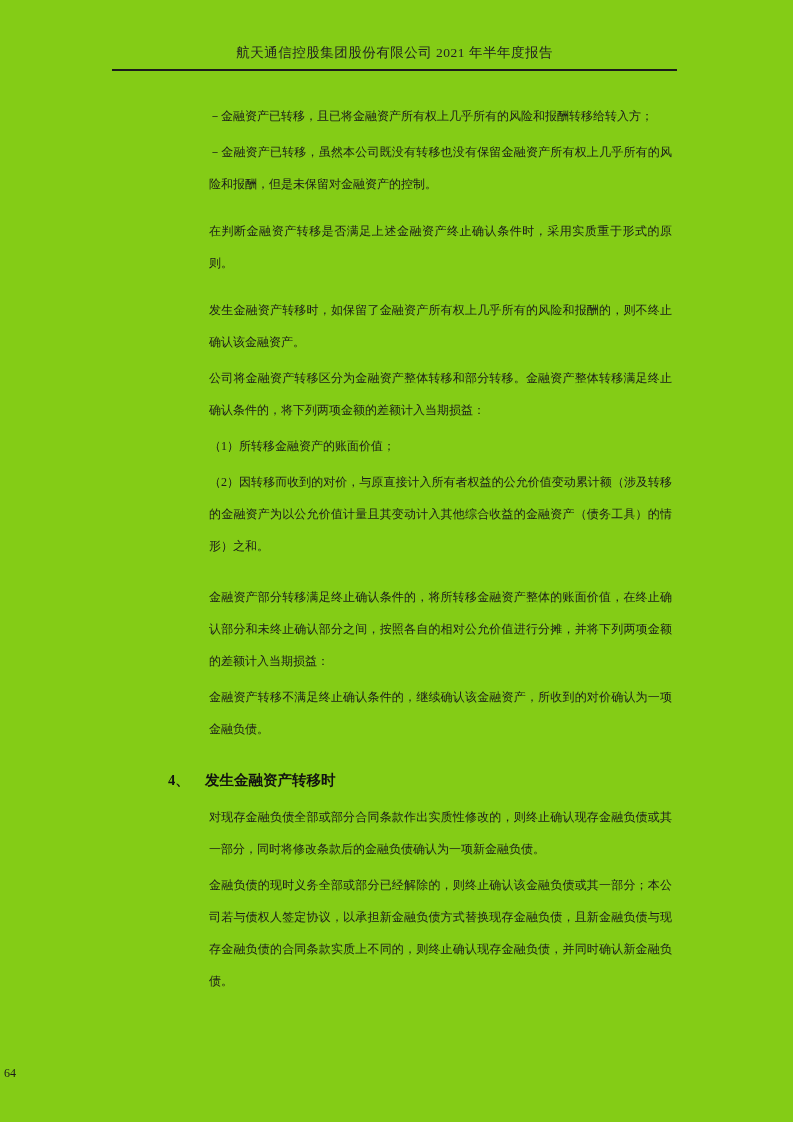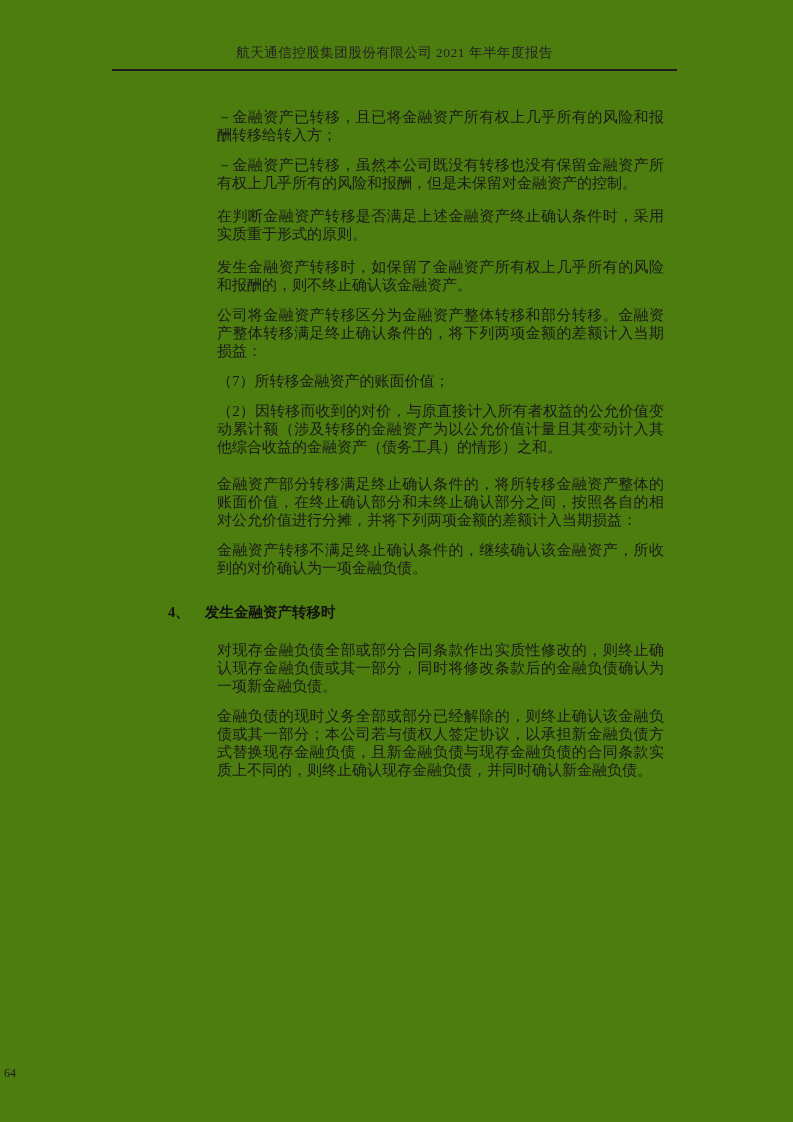--- a/index.html
+++ b/index.html
@@ -4,21 +4,21 @@
 <style>
   html, body {
     margin: 0;
     padding: 0;
     background: #ffffff;
   }
   .page {
     position: relative;
     width: 793px;
     height: 1122px;
-    background: #4d7c0f;
+    background: #84cc16;
     overflow: hidden;
     font-family: "Liberation Serif", "DejaVu Serif", serif;
     color: #1a1a1a;
   }
   
   .header {
     position: absolute;
     top: 0;
     left: 112px;
     width: 565px;
@@ -37,24 +37,24 @@
     border-top: 2px solid #1c1c1c;
   }
   
   .content {
     position: absolute;
     top: 96px;
     left: 168px;
     width: 508px;
   }
   .para {
-    margin: 12px;
+    margin: 4px;
     padding-left: 37px;
-    font-size: 15px;
-    line-height: 18px;
+    font-size: 12px;
+    line-height: 32px;
     text-align: justify;
     text-justify: inter-ideograph;
     word-break: break-all;
     color: #1a1a1a;
   }
   .gap-sm { margin-top: 15px; }
   .gap-md { margin-top: 19px; }
   .section-heading {
     display: flex;
     margin-top: 20px;
@@ -90,21 +90,21 @@
     <div class="header-title">航天通信控股集团股份有限公司 2021 年半年度报告</div>
     <div class="header-rule"></div>
   </div>
 
   <div class="content">
     <p class="para">－金融资产已转移，且已将金融资产所有权上几乎所有的风险和报酬转移给转入方；</p>
     <p class="para">－金融资产已转移，虽然本公司既没有转移也没有保留金融资产所有权上几乎所有的风险和报酬，但是未保留对金融资产的控制。</p>
     <p class="para gap-sm">在判断金融资产转移是否满足上述金融资产终止确认条件时，采用实质重于形式的原则。</p>
     <p class="para gap-sm">发生金融资产转移时，如保留了金融资产所有权上几乎所有的风险和报酬的，则不终止确认该金融资产。</p>
     <p class="para">公司将金融资产转移区分为金融资产整体转移和部分转移。金融资产整体转移满足终止确认条件的，将下列两项金额的差额计入当期损益：</p>
-    <p class="para">（7）所转移金融资产的账面价值；</p>
+    <p class="para">（1）所转移金融资产的账面价值；</p>
     <p class="para">（2）因转移而收到的对价，与原直接计入所有者权益的公允价值变动累计额（涉及转移的金融资产为以公允价值计量且其变动计入其他综合收益的金融资产（债务工具）的情形）之和。</p>
     <p class="para gap-md">金融资产部分转移满足终止确认条件的，将所转移金融资产整体的账面价值，在终止确认部分和未终止确认部分之间，按照各自的相对公允价值进行分摊，并将下列两项金额的差额计入当期损益：</p>
     <p class="para">金融资产转移不满足终止确认条件的，继续确认该金融资产，所收到的对价确认为一项金融负债。</p>
 
     <div class="section-heading">
       <span class="sec-num">4、</span>
       <span class="sec-title">发生金融资产转移时</span>
     </div>
 
     <p class="para">对现存金融负债全部或部分合同条款作出实质性修改的，则终止确认现存金融负债或其一部分，同时将修改条款后的金融负债确认为一项新金融负债。</p>

